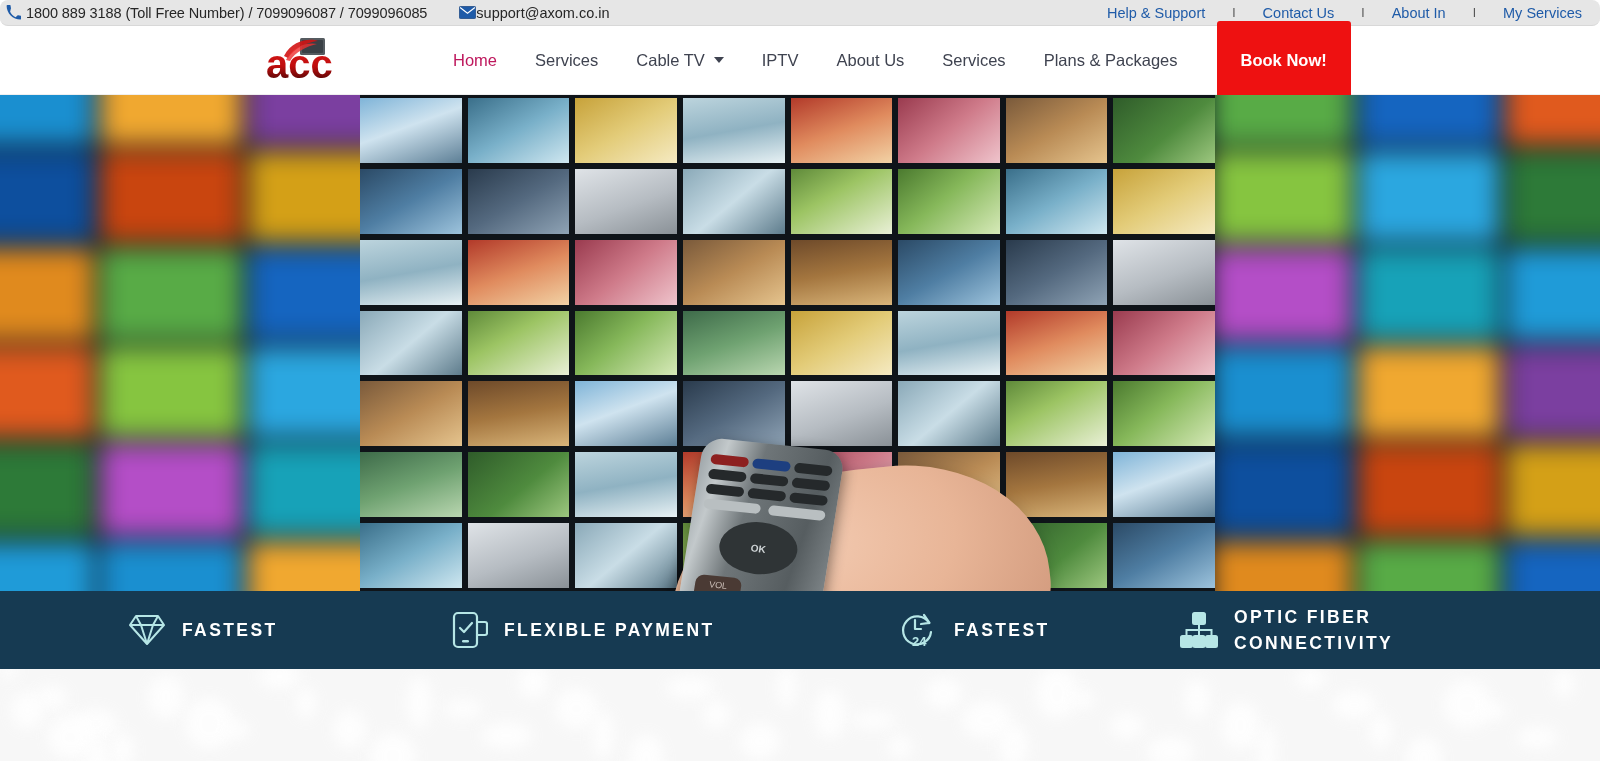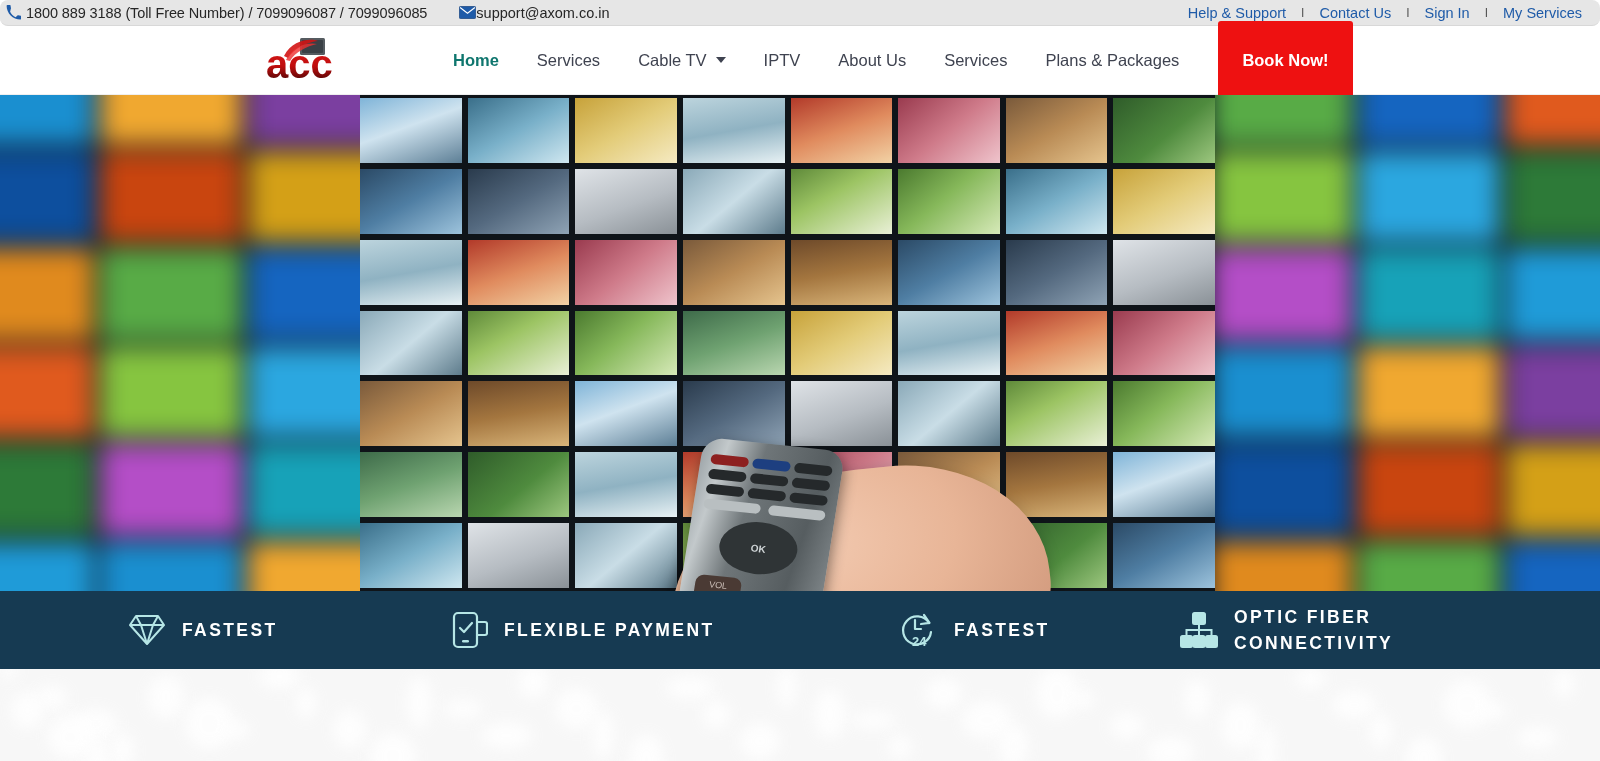--- a/index.html
+++ b/index.html
@@ -22,21 +22,21 @@
     position: relative;
     border-radius: 8px;
   }
   .topbar-left { display: flex; align-items: center; padding-left: 6px; }
   .tb-phone-txt { margin-left: 5px; letter-spacing: -0.1px; }
   .tb-mail-group { display: flex; align-items: center; margin-left: 32px; }
   .tb-mail-txt { }
 
   .topbar-right {
     position: absolute; right: 8px; top: 0; height: 26px;
-    display: flex; align-items: center; gap: 4px;
+    display: flex; align-items: center; gap: 16px;
     font-size: 14.5px;
   }
   .tb-link {
     color: #1f5ba8; text-decoration: none; font-weight: 500;
     padding: 0 10px; white-space: nowrap;
   }
   .tb-sep { color: #555; font-size: 12px; padding: 0 1px; }
 
   .icon-phone, .icon-mail { display: inline-block; line-height: 0; }
 
@@ -56,21 +56,21 @@
   .nav {
     display: flex; align-items: center; gap: 0;
     margin-left: 22px;
     font-size: 16.5px;
   }
   .nav-item {
     color: #3f4350; text-decoration: none; font-weight: 400;
     padding: 0 19px; white-space: nowrap;
     display: flex; align-items: center; gap: 9px;
   }
-  .nav-item.active { color: #0f766e; font-weight: 700; }
+  .nav-item.active { color: #be185d; font-weight: 400; }
   .caret {
     width: 0; height: 0;
     border-left: 5.5px solid transparent;
     border-right: 5.5px solid transparent;
     border-top: 6px solid #3f4350;
     display: inline-block;
   }
   .book-btn {
     margin-left: 20px;
     background: #ee1111;
@@ -236,21 +236,21 @@
       </span>
       <span class="tb-mail-txt">support@axom.co.in</span>
     </span>
   </div>
 
   <div class="topbar-right">
     <a class="tb-link" href="#">Help &amp; Support</a>
     <span class="tb-sep">I</span>
     <a class="tb-link" href="#">Contact Us</a>
     <span class="tb-sep">I</span>
-    <a class="tb-link" href="#">Sign In</a>
+    <a class="tb-link" href="#">About In</a>
     <span class="tb-sep">I</span>
     <a class="tb-link" href="#">My Services</a>
   </div>
 </div>
 
 <div class="header">
   <a class="logo-wrap" href="#">
     <svg width="92" height="48" viewBox="0 0 92 48">
       <defs>
         <linearGradient id="lg-red" x1="0" y1="0" x2="0" y2="1">

